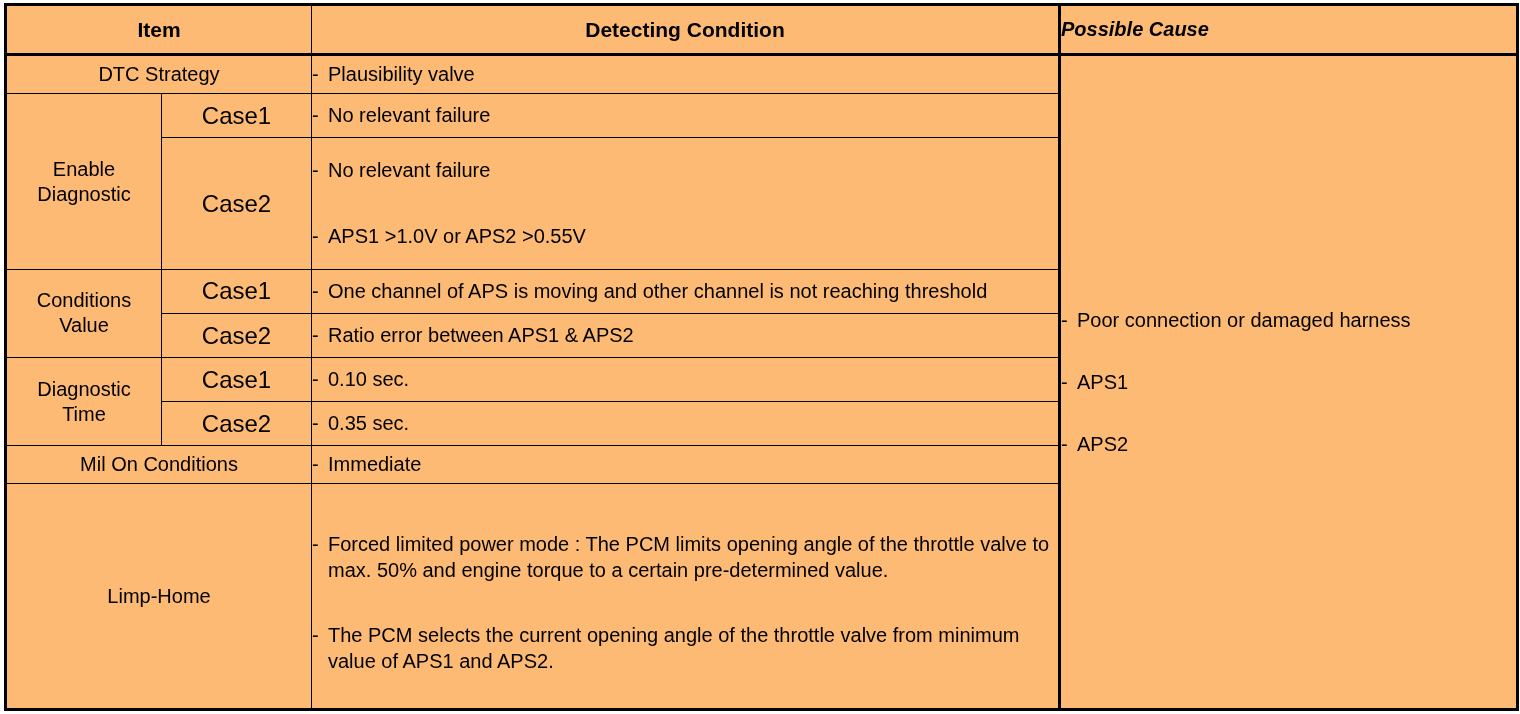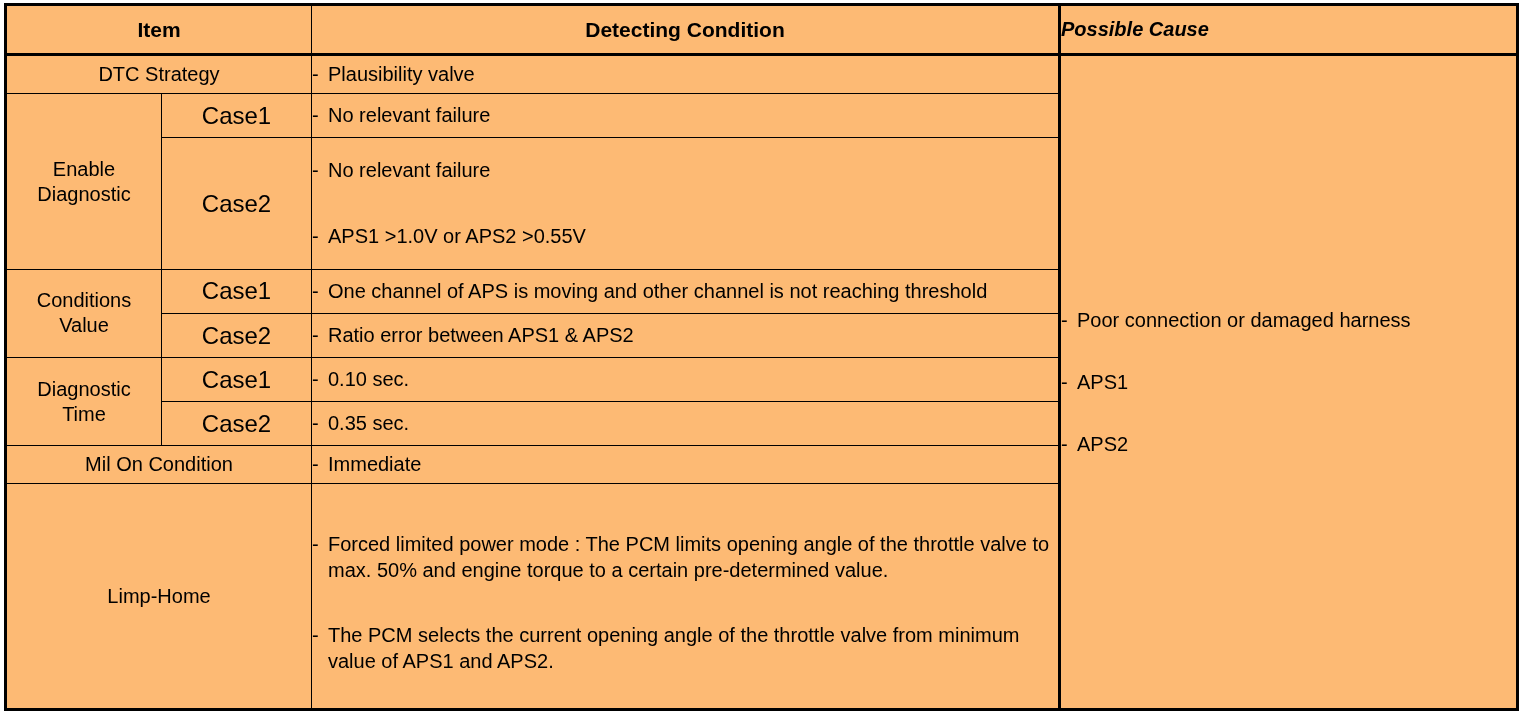--- a/index.html
+++ b/index.html
@@ -221,21 +221,21 @@
         <td class="case-cell">Case2</td>
         <td class="detect-cell detect-mid">
           <div class="bullet">
             <span class="dash">-</span>
             <span class="txt">0.35 sec.</span>
           </div>
         </td>
       </tr>
 
       <tr>
-        <td class="label-cell" colspan="2">Mil On Condition</td>
+        <td class="label-cell" colspan="2">Mil On Conditions</td>
         <td class="detect-cell detect-mid">
           <div class="bullet">
             <span class="dash">-</span>
             <span class="txt">Immediate</span>
           </div>
         </td>
       </tr>
 
       <tr>
         <td class="label-cell" colspan="2">Limp-Home</td>

